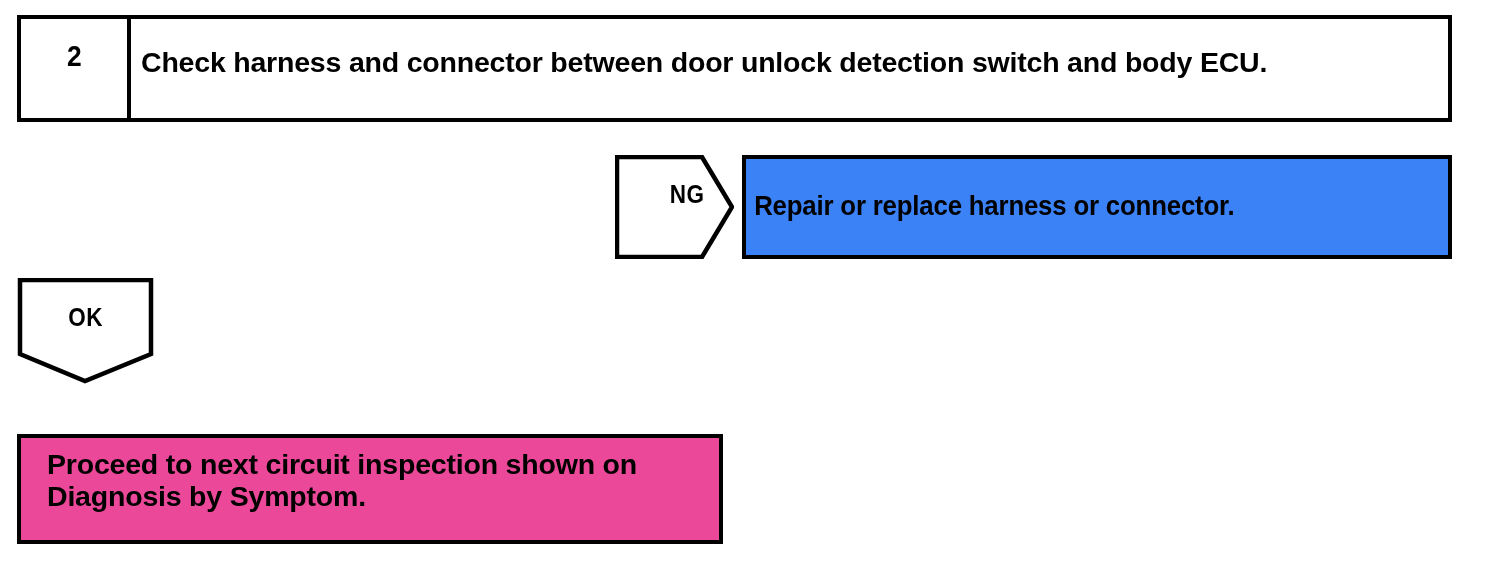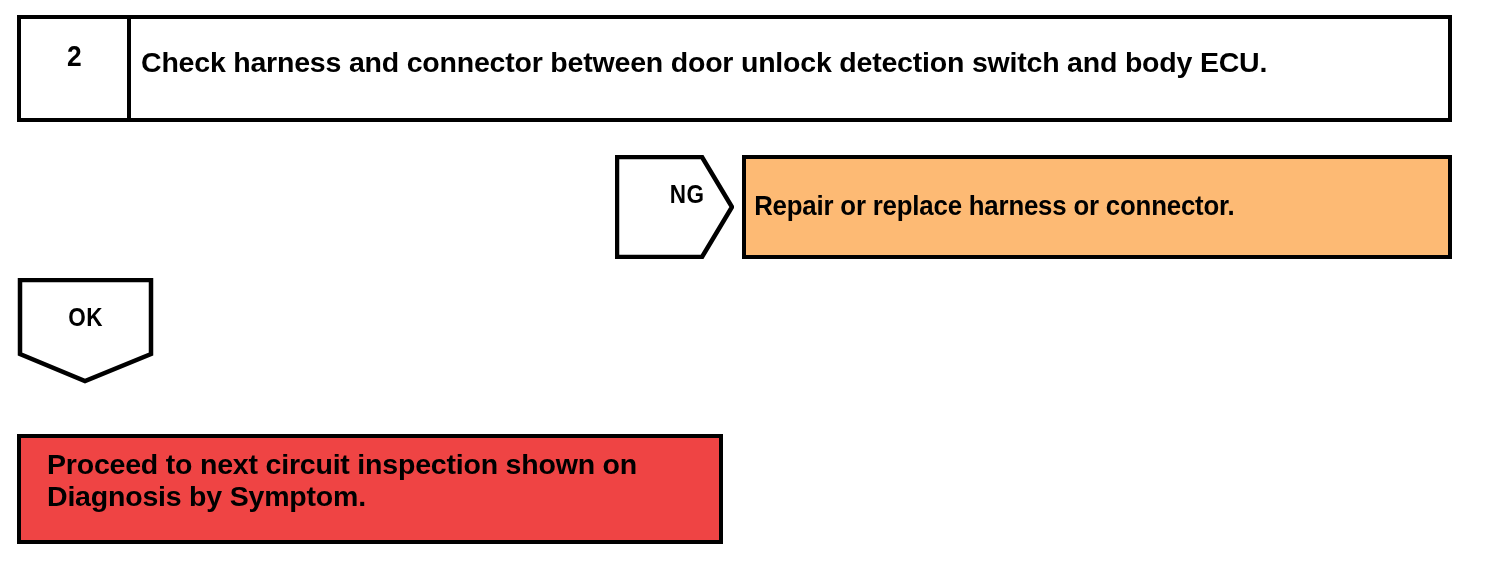--- a/index.html
+++ b/index.html
@@ -95,21 +95,21 @@
 
   
   .repair-box {
     position: absolute;
     left: 742px;
     top: 155px;
     width: 710px;
     height: 104px;
     border: 4px solid #000000;
     box-sizing: border-box;
-    background: #fdba74;
+    background: #3b82f6;
     display: flex;
     align-items: center;
   }
   .repair-text {
     padding-left: 9px;
     font-size: 28.5px;
     font-weight: bold;
     line-height: 1.12;
     transform: scaleX(0.905);
     transform-origin: left center;
@@ -149,21 +149,21 @@
 
   
   .proceed-box {
     position: absolute;
     left: 17px;
     top: 434px;
     width: 706px;
     height: 110px;
     border: 4px solid #000000;
     box-sizing: border-box;
-    background: #ef4444;
+    background: #ec4899;
     padding: 11px 10px 0 26px;
   }
   .proceed-text {
     font-size: 28.5px;
     font-weight: bold;
     line-height: 1.12;
     transform: scaleX(0.905);
     transform-origin: left top;
     width: 110%;
     letter-spacing: -0.2px;

